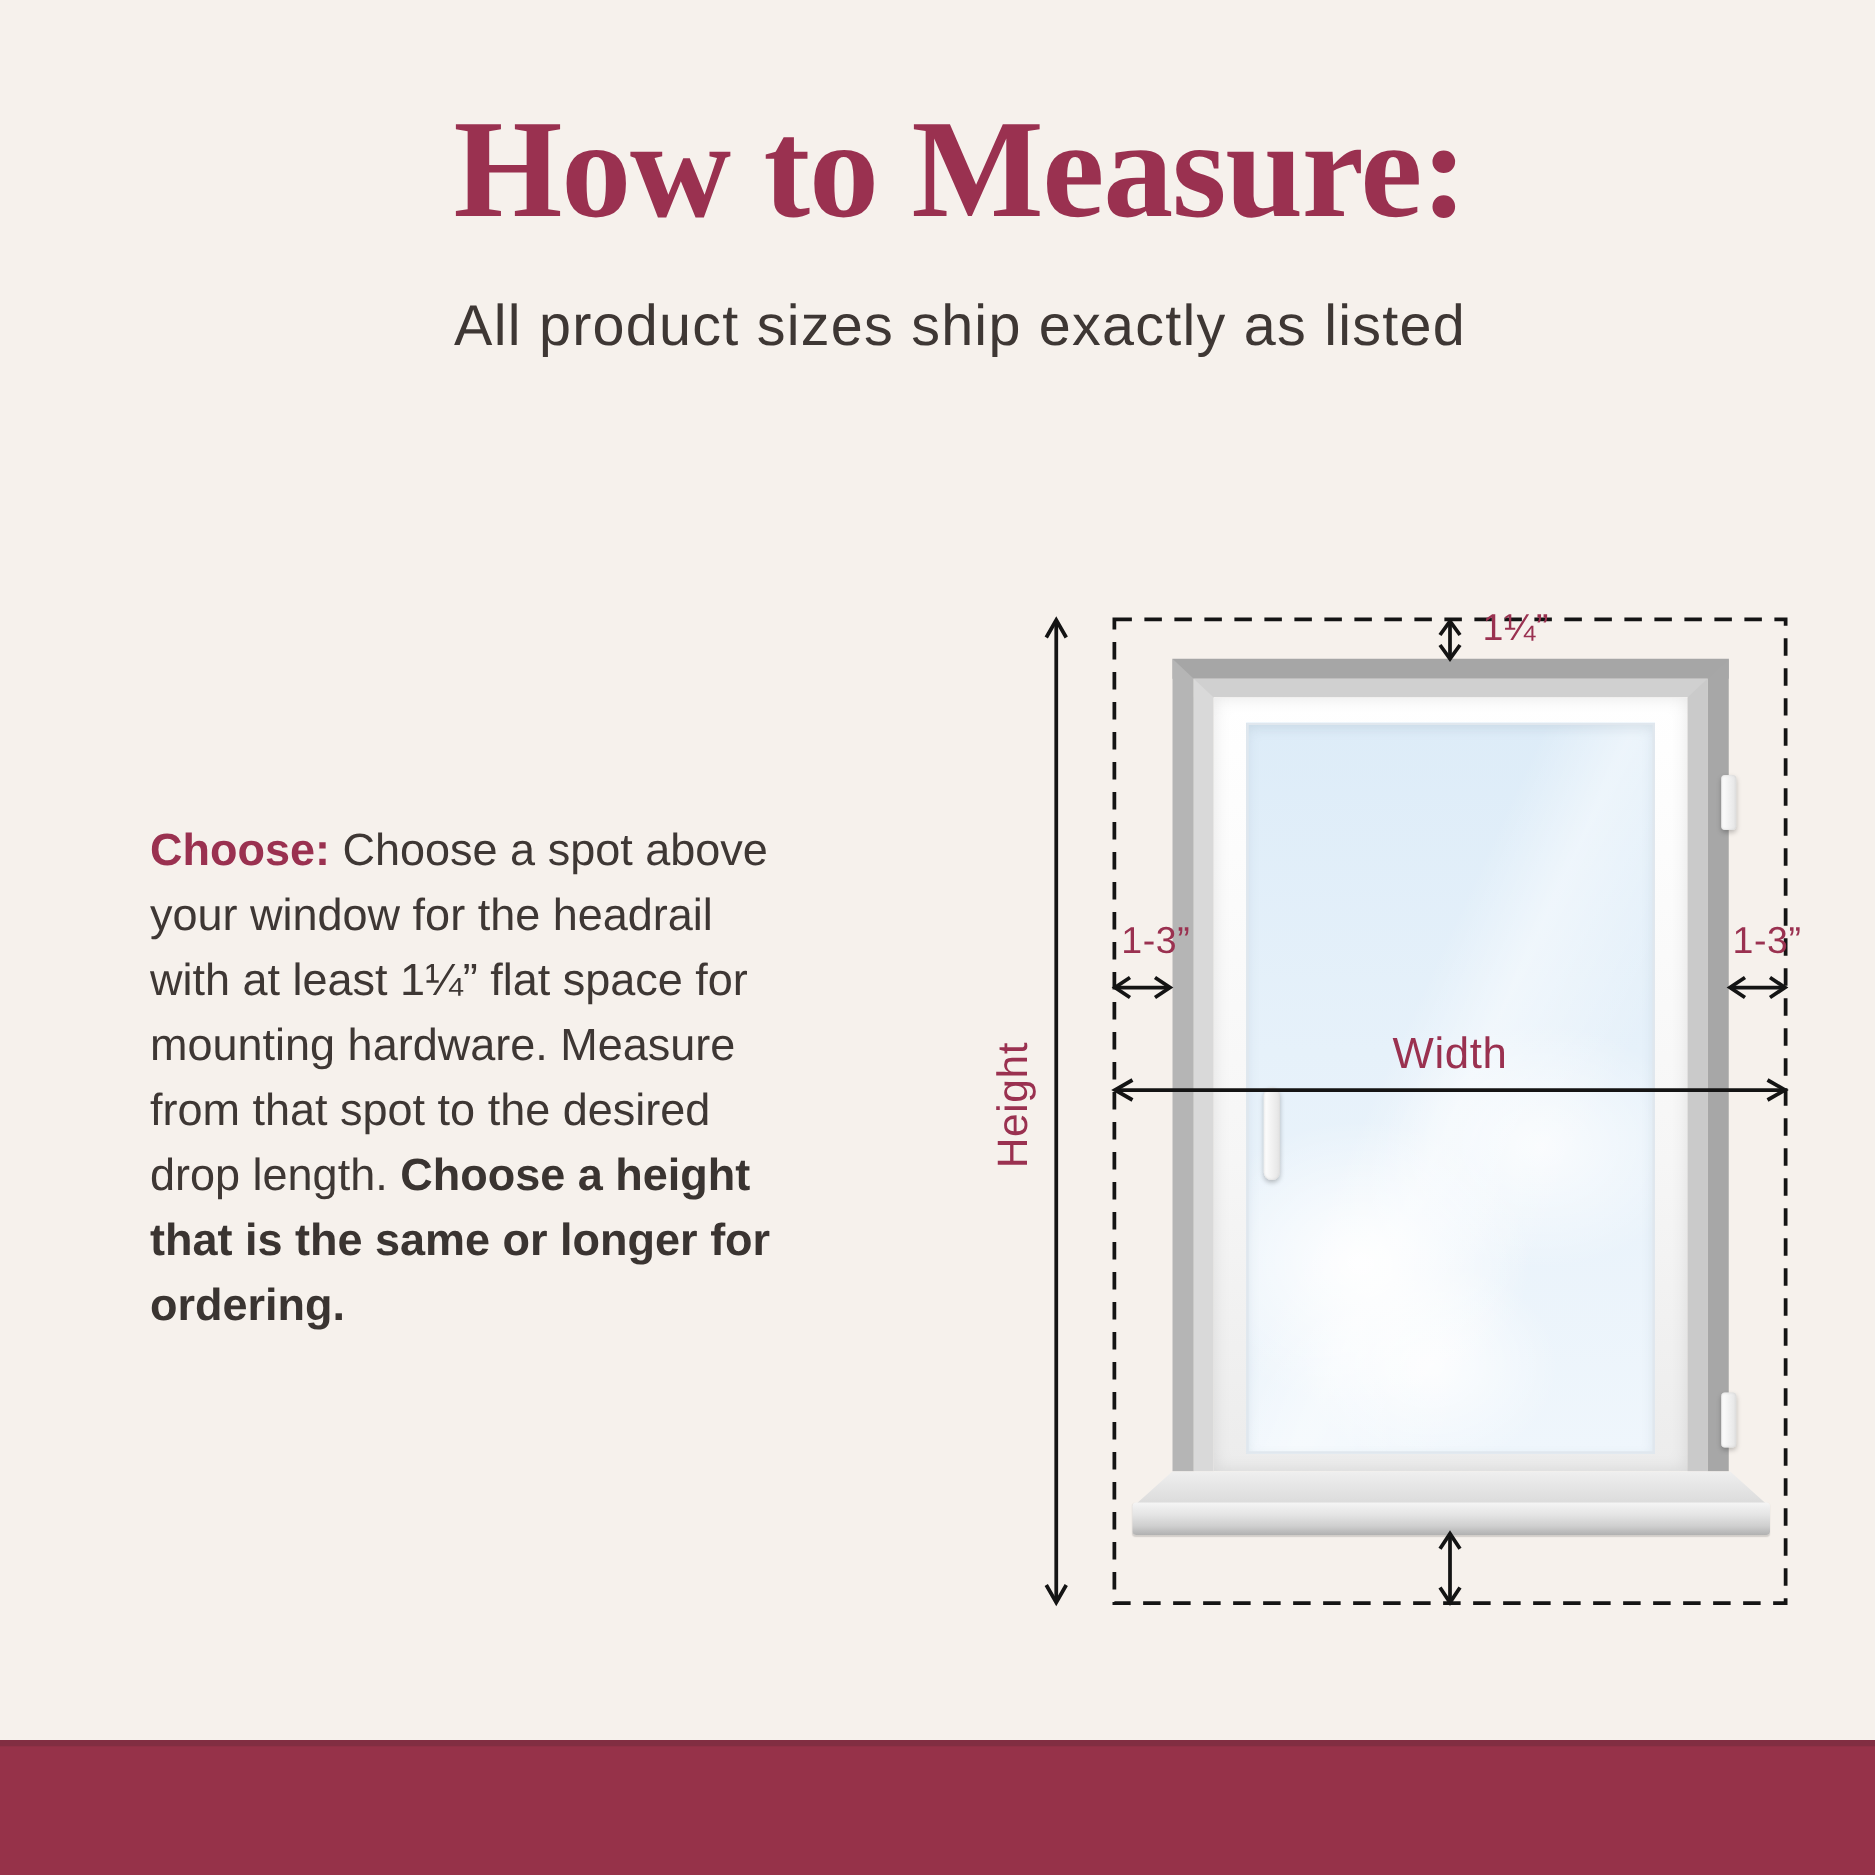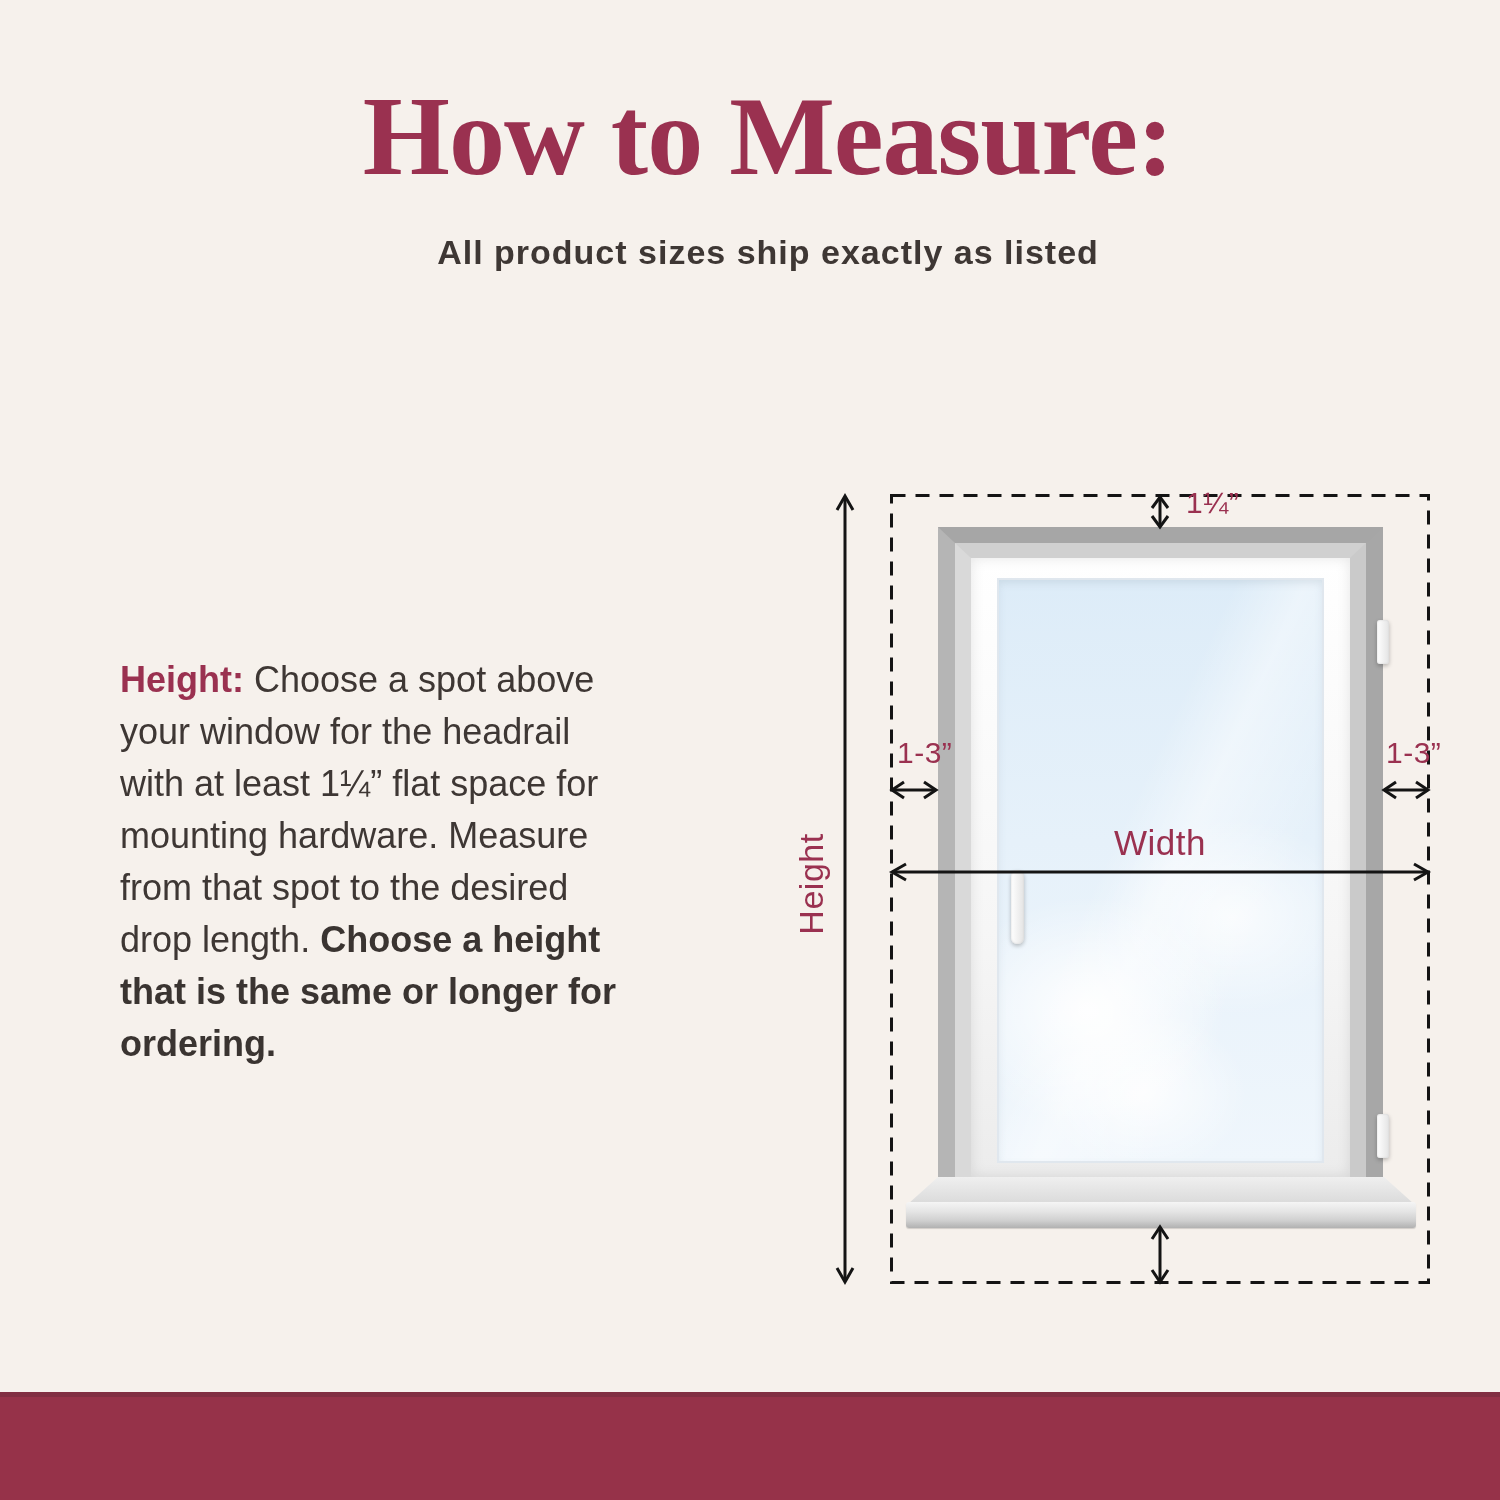--- a/index.html
+++ b/index.html
@@ -17,21 +17,21 @@
     font-family:"Liberation Sans",sans-serif;
   }
 
   
   .header{position:absolute;left:0;top:84px;width:100%;text-align:center;padding-left:36px;}
   .title{
     margin:0;font-family:"Liberation Serif",serif;font-weight:700;
     font-size:112px;line-height:105px;letter-spacing:-1px;color:var(--accent);
   }
   .title-line{display:block;}
-  .subtitle{margin:44px 0 2px 0;font-size:34px;letter-spacing:1px;color:var(--ink);font-weight:bold;}
+  .subtitle{margin:44px 0 2px 0;font-size:46px;letter-spacing:1px;color:var(--ink);}
 
   
   .copy{
     position:absolute;left:120px;top:550px;width:625px;
     font-size:36px;line-height:52px;color:var(--ink);white-space:pre-wrap;
   }
   .para{margin:0 0 26px 0;}
   .run-label{color:var(--accent);font-weight:700;}
   .run-bold{font-weight:700;color:#3a3431;}
 
@@ -103,21 +103,21 @@
 <div class="canvas">
 
   <header class="header">
     <h1 class="title">
       <span class="title-line">How to Measure:</span>
     </h1>
     <p class="subtitle">All product sizes ship exactly as listed</p>
   </header>
 
   <section class="copy">
-    <p class="para"><span class="run-label">Height:</span><span class="run-regular"> Choose a spot above
+    <p class="para"><span class="run-label">Choose:</span><span class="run-regular"> Choose a spot above
 your window for the headrail
 with at least 1¼” flat space for
 mounting hardware. Measure
 from that spot to the desired
 drop length. </span><span class="run-bold">Choose a height
 that is the same or longer for
 ordering.</span></p>
   </section>
 
   <section class="diagram">

